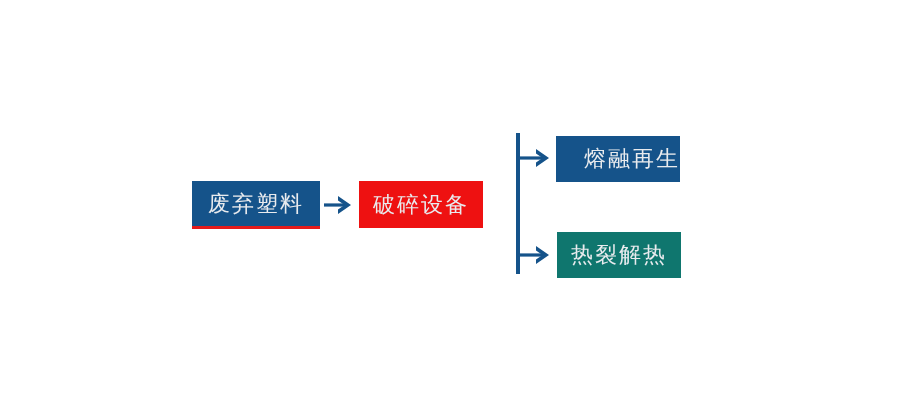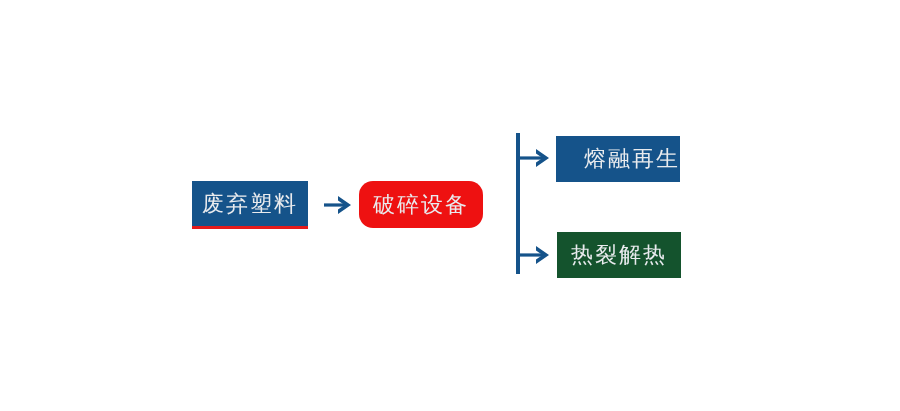--- a/index.html
+++ b/index.html
@@ -35,53 +35,52 @@
     line-height: 1;
     font-weight: 400;
     letter-spacing: 2px;
     color: #e9ebee;
   }
 
   
   #node-waste-plastic {
     left: 192px;
     top: 181px;
-    width: 116px;
+    width: 128px;
     height: 48px;
     background: #15538a;
     border-bottom: 3px solid #e51b1b;
   }
 
   
   #node-crusher {
     left: 359px;
     top: 181px;
     width: 124px;
     height: 47px;
     background: #ee1111;
-    border-radius: 14px;
   }
 
   
   #node-melt-regeneration {
     left: 556px;
     top: 136px;
     width: 124px;
     height: 46px;
     background: #15538a;
     justify-content: flex-end;
   }
 
   
   #node-pyrolysis {
     left: 557px;
     top: 232px;
     width: 124px;
     height: 46px;
-    background: #14532d;
+    background: #0f766e;
   }
 
   
   .connector {
     position: absolute;
   }
   #connector-main-arrow {
     left: 322px;
     top: 190px;
     width: 34px;

